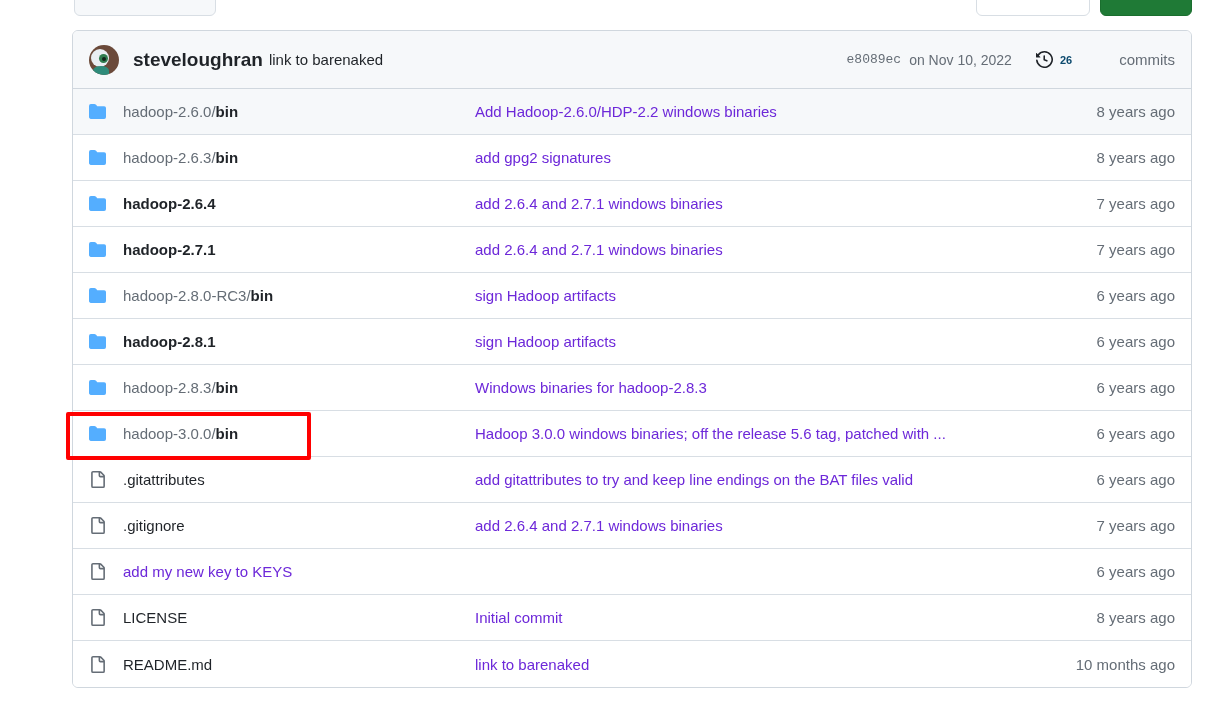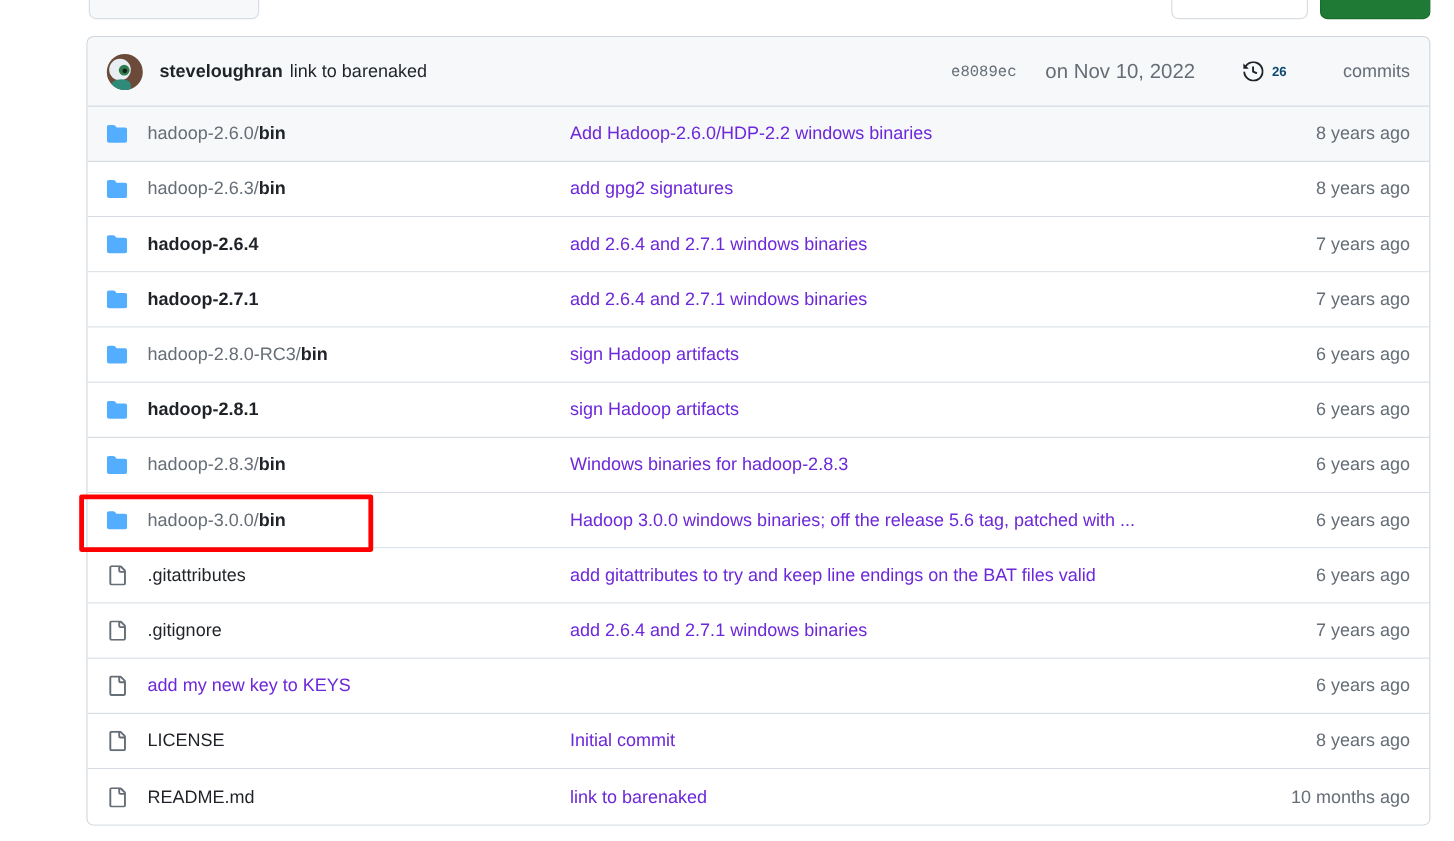--- a/index.html
+++ b/index.html
@@ -88,43 +88,43 @@
     background: #14231b;
   }
   #avatar .av-leaf {
     position: absolute;
     left: 4px; bottom: 0px;
     width: 16px; height: 9px;
     border-radius: 50% 50% 0 0;
     background: #2e8b7a;
   }
   #commit-author {
-    font-size: 15px;
+    font-size: 19px;
     font-weight: bold;
     color: #1f2328;
     margin-right: 6px;
   }
   #commit-message-head {
     font-size: 15px;
     color: #1f2328;
   }
   #commit-header-right {
     margin-left: auto;
     display: flex;
     align-items: center;
-    gap: 16px;
+    gap: 0;
   }
   #commit-sha {
     font-family: "Liberation Mono", monospace;
     font-size: 13px;
     color: #656d76;
     margin-right: 8px;
   }
   #commit-date {
-    font-size: 17px;
+    font-size: 14px;
     color: #656d76;
     margin-right: 24px;
   }
   #commits-link {
     display: flex;
     align-items: center;
     gap: 7px;
   }
   #commits-count {
     font-size: 11px;

